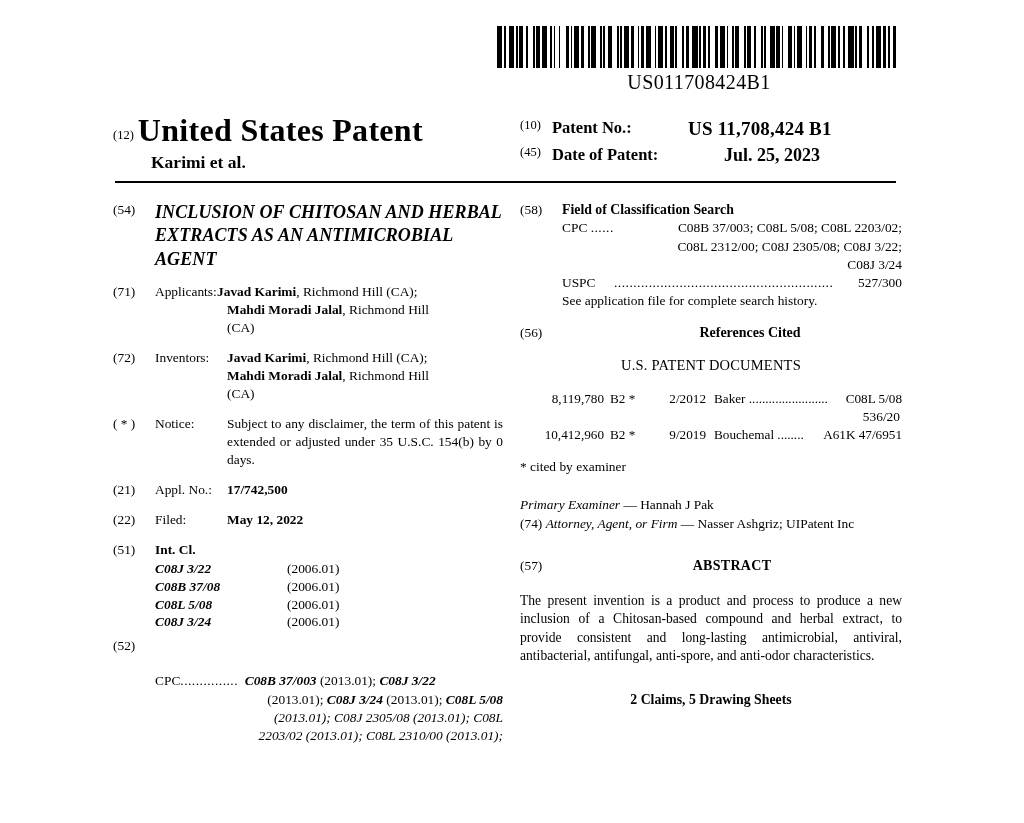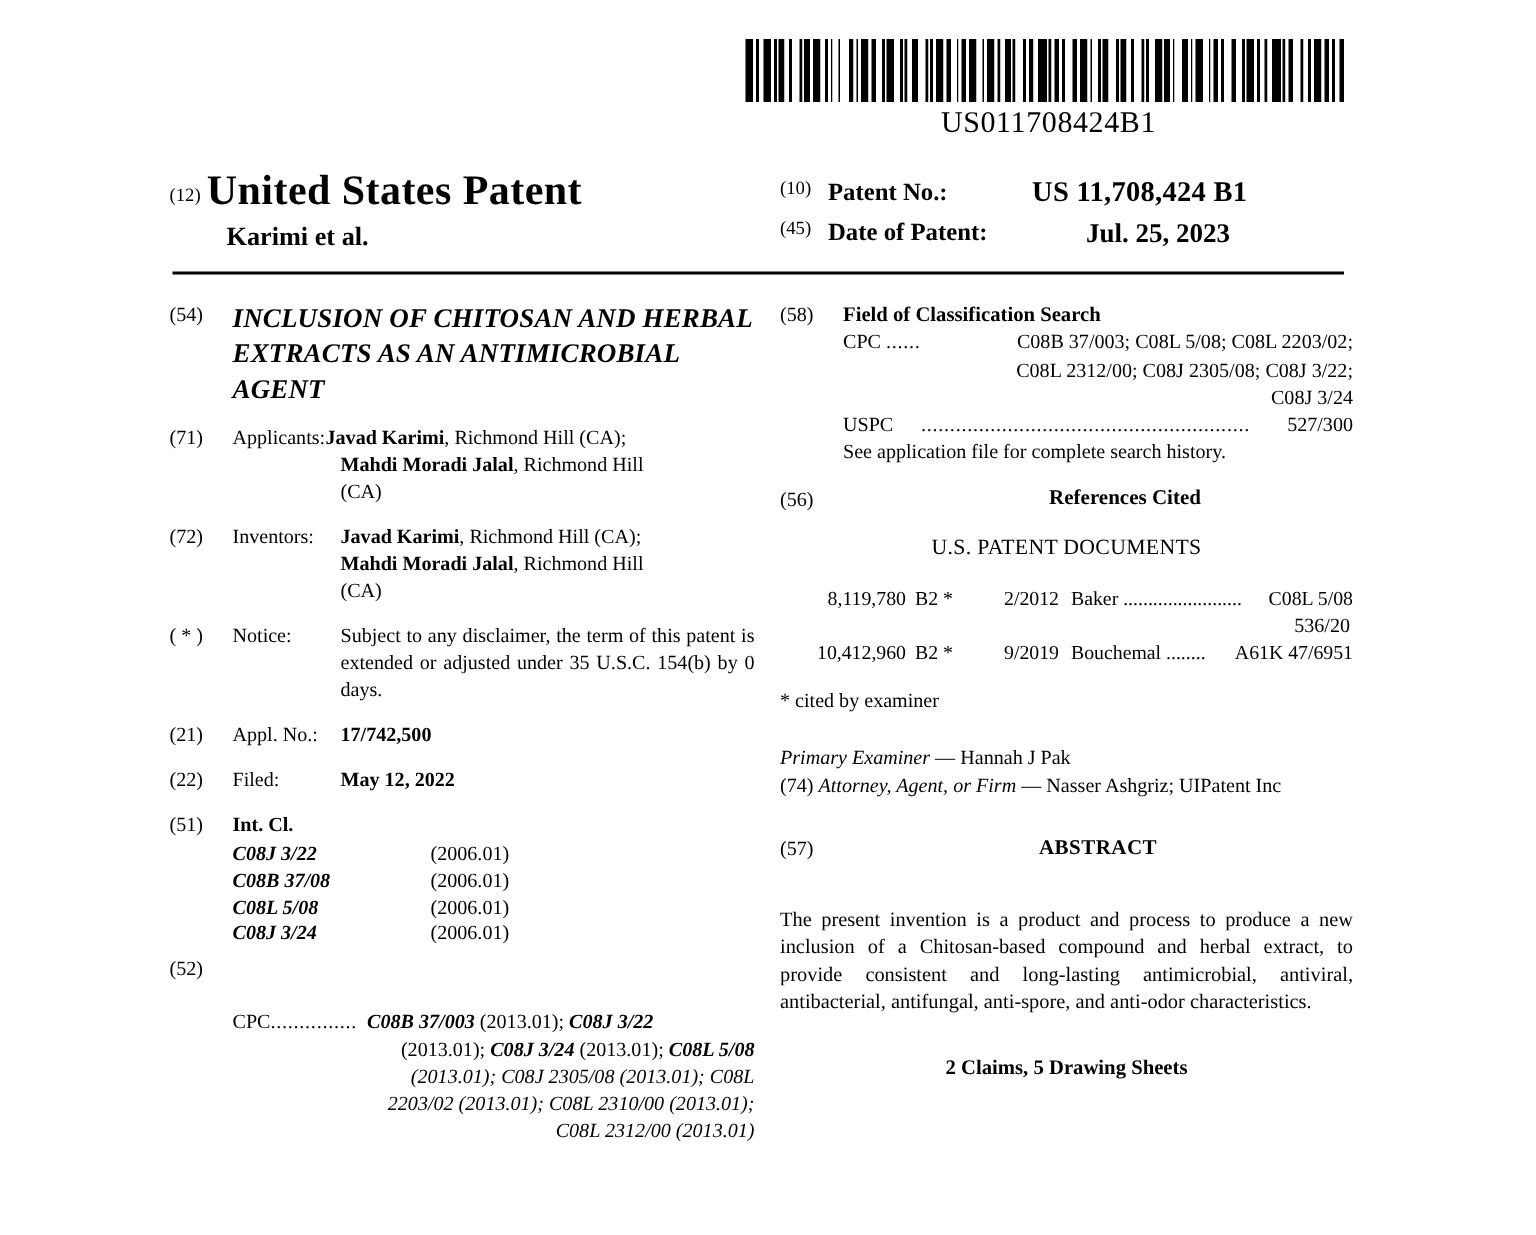--- a/index.html
+++ b/index.html
@@ -48,21 +48,21 @@
   #title-left {
     position: absolute;
     left: 113px; top: 0;
     width: 400px;
   }
   .code-sm {
     font-size: 12.5px;
     vertical-align: 2px;
   }
   #main-title {
-    font-size: 28px;
+    font-size: 32px;
     font-weight: bold;
     letter-spacing: 0.3px;
     display: inline;
   }
   #inventor-line {
     font-size: 17.5px;
     font-weight: bold;
     margin-left: 38px;
     margin-top: 3px;
   }
@@ -144,21 +144,21 @@
   .ref-row { display: flex; font-size: 13.2px; line-height: 1.35; }
   .ref-num { width: 84px; flex: none; text-align: right; }
   .ref-kind { width: 40px; flex: none; text-align: left; padding-left: 6px; }
   .ref-date { width: 56px; flex: none; text-align: right; }
   .ref-name { flex: 1; padding-left: 8px; white-space: nowrap; overflow: hidden; }
   .ref-class { flex: none; text-align: right; padding-left: 4px; }
   .ref-sub { text-align: right; padding-right: 2px; }
 
   #cited-note { margin-top: 14px; }
   #examiner-block { margin-top: 20px; line-height: 1.4; }
-  #abstract-head { display: flex; margin-top: 24px; margin-bottom: 28px; }
+  #abstract-head { display: flex; margin-top: 24px; margin-bottom: 16px; }
   #abstract-title { flex: 1; text-align: center; font-weight: bold; font-size: 14px; letter-spacing: 0.3px; }
   #abstract-text {
     text-align: justify;
     font-size: 13.6px;
     line-height: 1.35;
   }
   #claims-line {
     text-align: center;
     font-weight: bold;
     font-size: 13.8px;
@@ -433,21 +433,20 @@
   </div>
 
   <div class="field">
     <span class="field-code">(52)</span>
     <span class="field-body">
       <div id="uscl-body">
         <div id="uscl-first"><span>CPC</span><span class="dots">...............</span>&nbsp;&nbsp;<span class="bi">C08B 37/003</span><span> (2013.01); </span><span class="bi">C08J 3/22</span></div>
         <div><span>(2013.01); </span><span class="bi">C08J 3/24</span><span> (2013.01); </span><span class="bi">C08L 5/08</span></div>
         <div style="font-style:italic;"><span>(2013.01); C08J 2305/08 (2013.01); C08L</span></div>
         <div style="font-style:italic;"><span>2203/02 (2013.01); C08L 2310/00 (2013.01);</span></div>
-        <div style="font-style:italic;"><span>C08L 2312/00 (2013.01)</span></div>
       </div>
     </span>
   </div>
 
 </div>
 
 <div id="col-right">
 
   <div class="field" style="margin-bottom:14px;">
     <span class="field-code">(58)</span>

